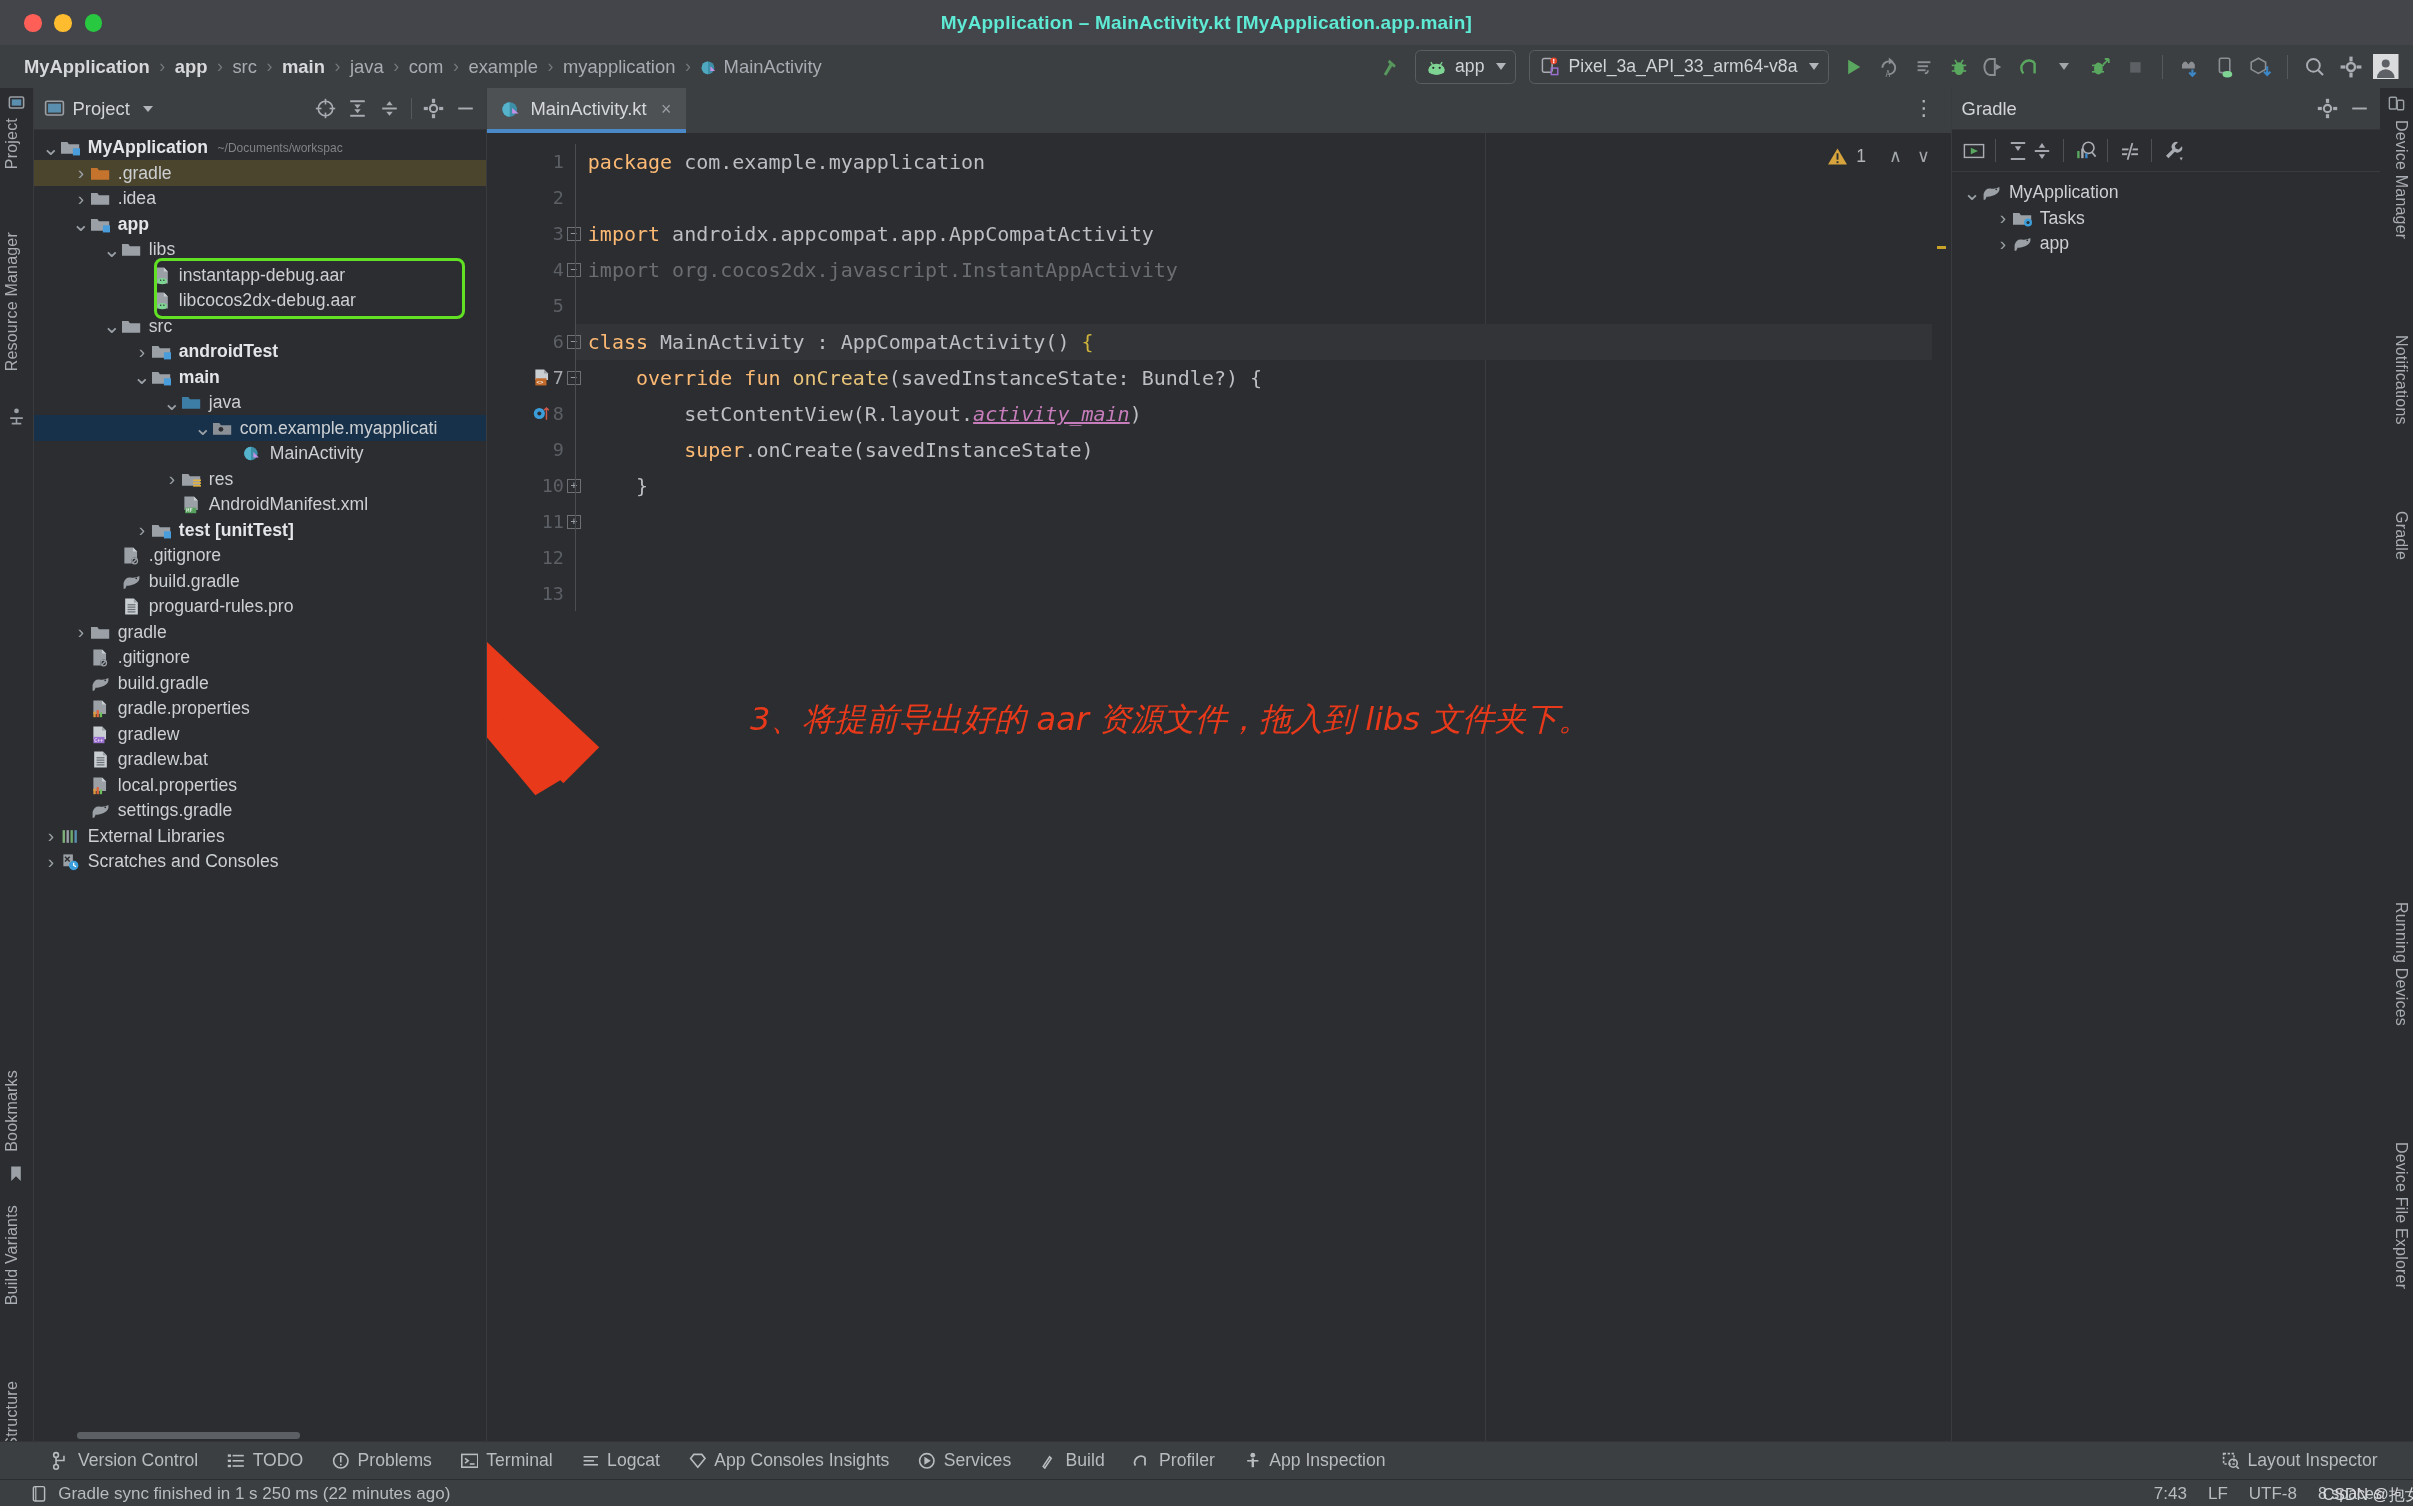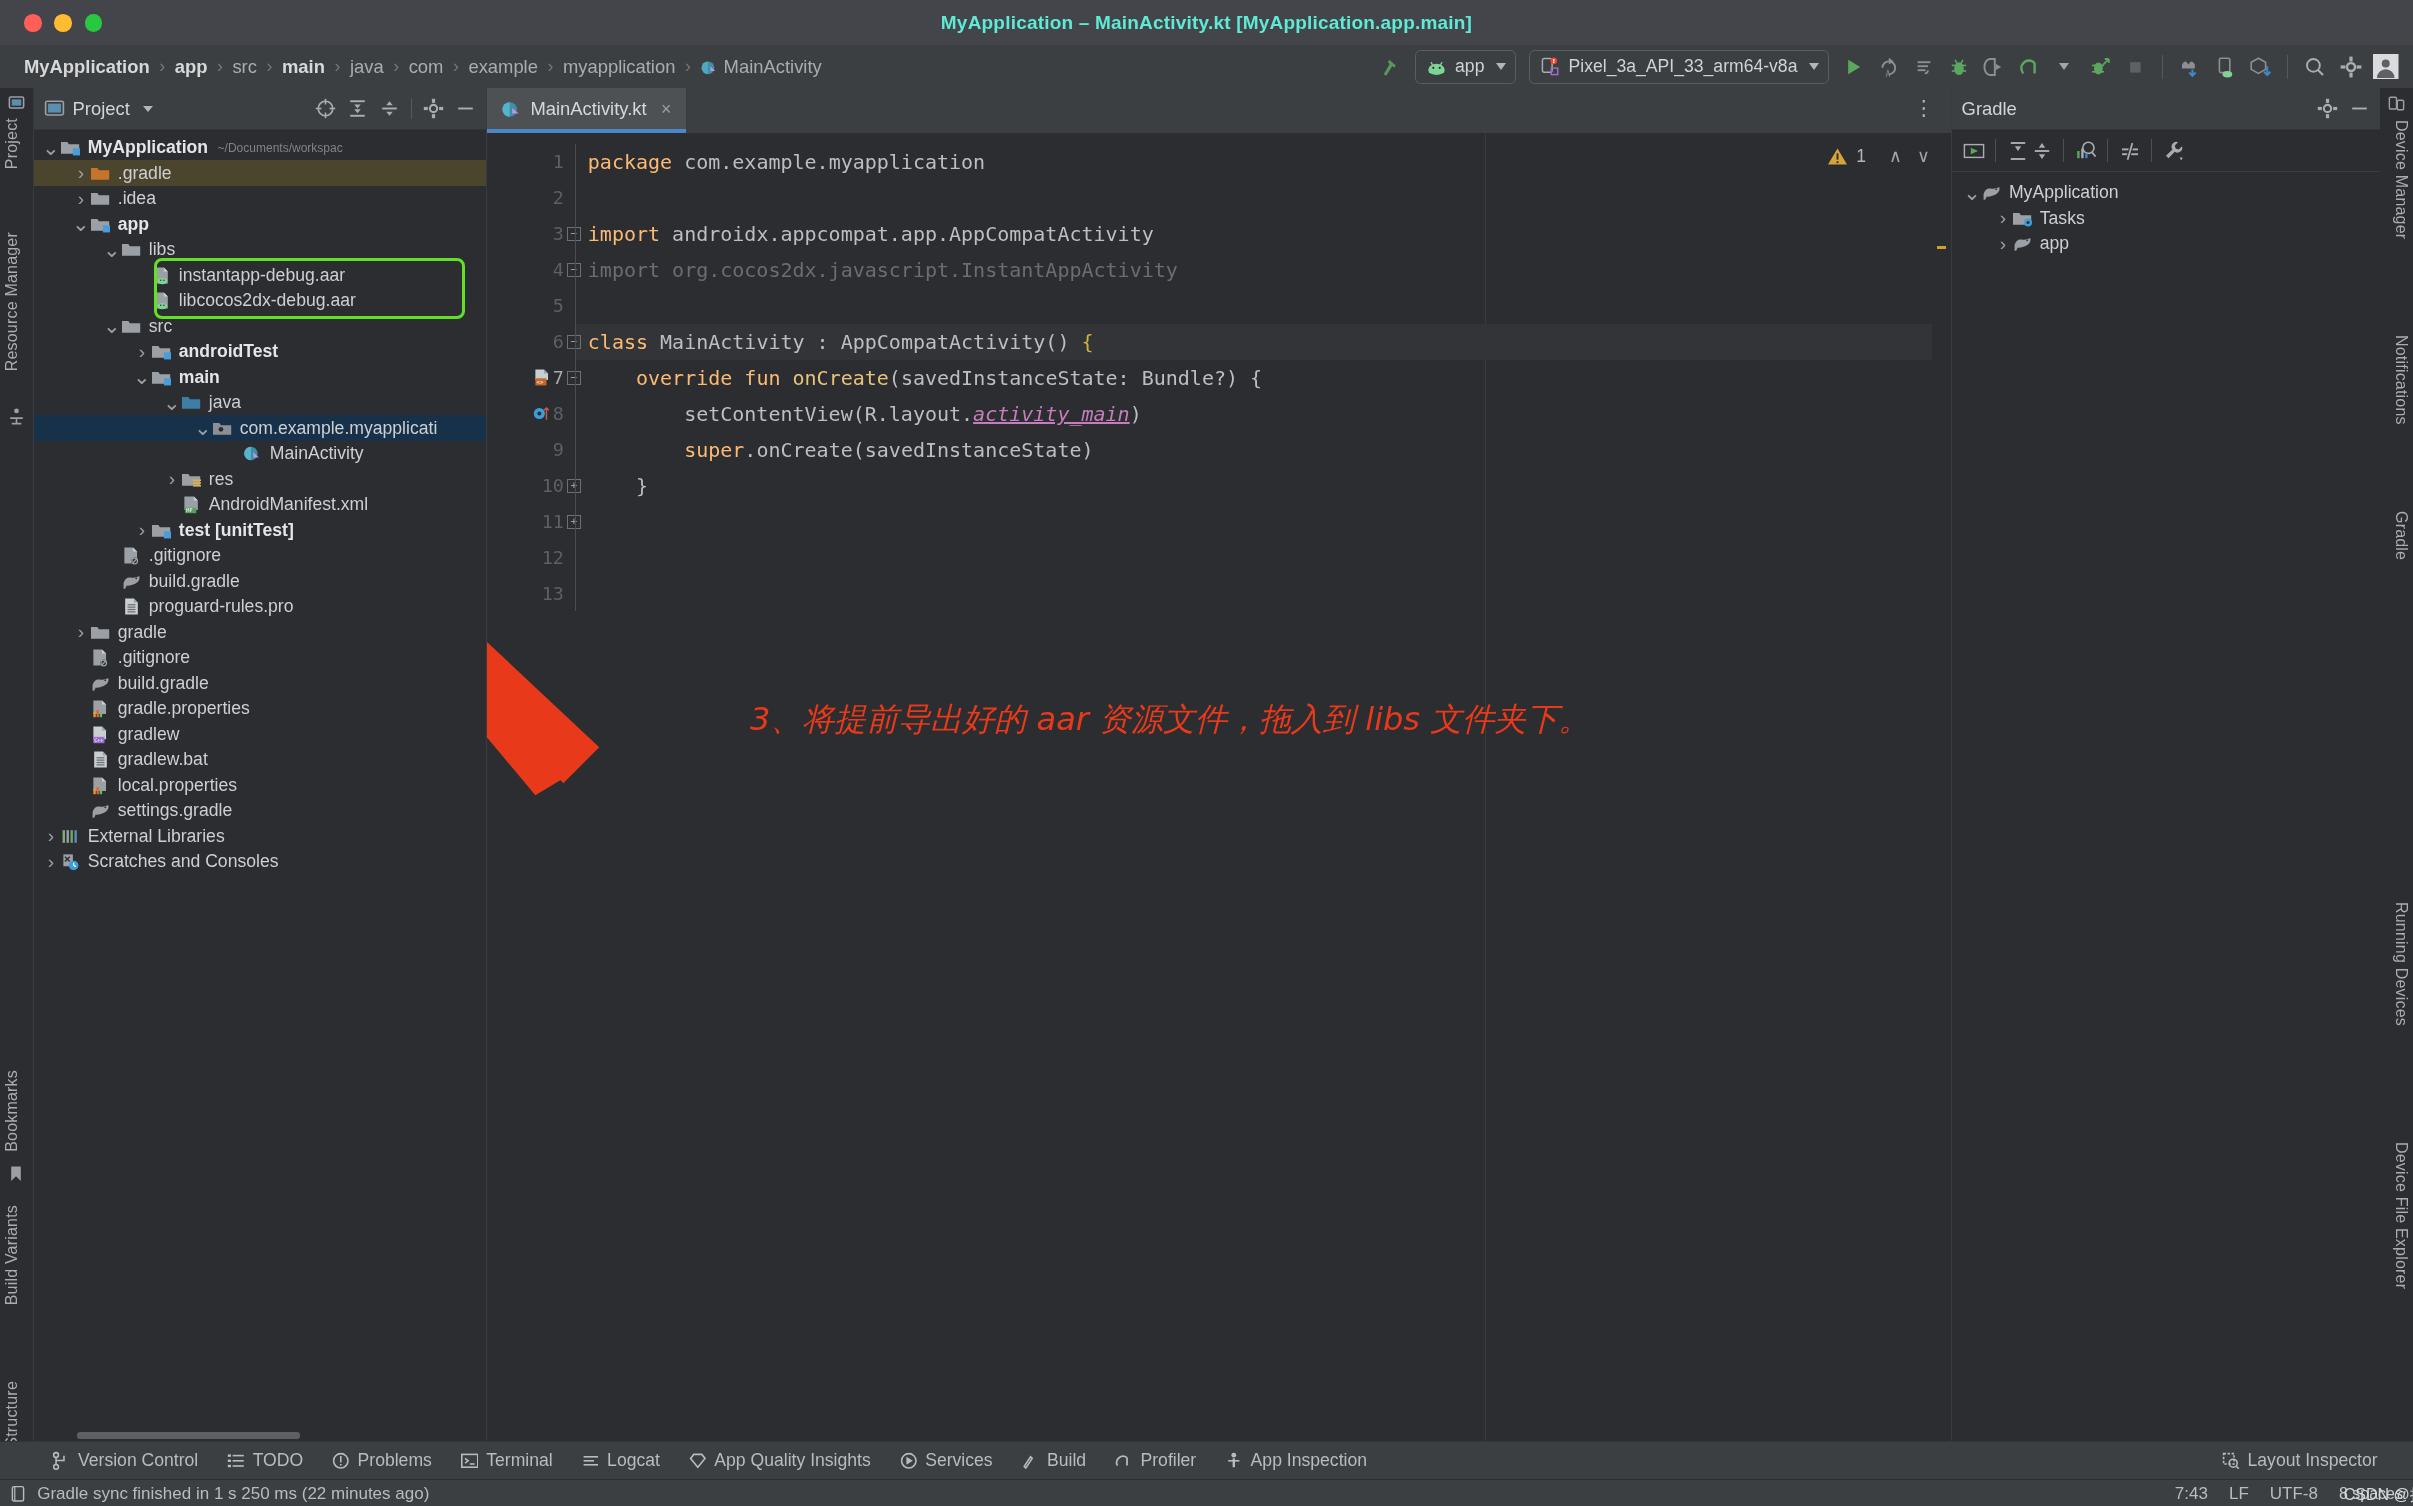--- a/index.html
+++ b/index.html
@@ -189,21 +189,21 @@
     position: absolute; left: 0; top: 1441px; width: 2413px; height: 38px;
     background: #3c3f41; display: flex; align-items: center; padding-left: 38px; gap: 0;
     border-top: 0.8px solid #323438;
   }
   .bb-item { display: flex; align-items: center; gap: 8px; color: #b8bbbf; font-size: 17.6px; padding: 0 14.4px; }
   .bb-right { margin-left: auto; display: flex; align-items: center; padding-right: 21px; }
 
   
   .statusbar {
     position: absolute; left: 0; top: 1480px; width: 2413px; height: 27px;
-    background: #3c3f41; display: flex; align-items: center; padding: 0 10px;
+    background: #3c3f41; display: flex; align-items: center; padding: 0 31px;
     color: #b8bbbf; font-size: 17px; gap: 9.6px;
   }
   .sb-right { margin-left: auto; display: flex; align-items: center; gap: 21px; position: relative; }
   .sb-watermark {
     position: relative; color: #c9ccd0; font-size: 16px; white-space: nowrap;
   }
   .sb-watermark .over {
     position: absolute; left: 4.8px; top: 0; color: #d6d8da;
   }
 
@@ -1085,21 +1085,21 @@
         </svg>
       </span>
     <span>Logcat</span>
   </div>
   <div class="bb-item">
     <span>
         <svg width="17.6" height="17.6" viewBox="0 0 22 22">
           <path d="M2 8 L6 3 L16 3 L20 8 L11 19 Z" fill="none" stroke="#b8bbbf" stroke-width="2"></path>
         </svg>
       </span>
-    <span>App Quality Insights</span>
+    <span>App Consoles Insights</span>
   </div>
   <div class="bb-item">
     <span>
         <svg width="17.6" height="17.6" viewBox="0 0 22 22">
           <circle cx="11" cy="11" r="9" fill="none" stroke="#b8bbbf" stroke-width="2"></circle>
           <path d="M8 6 L16 11 L8 16 Z" fill="#b8bbbf"></path>
         </svg>
       </span>
     <span>Services</span>
   </div>

